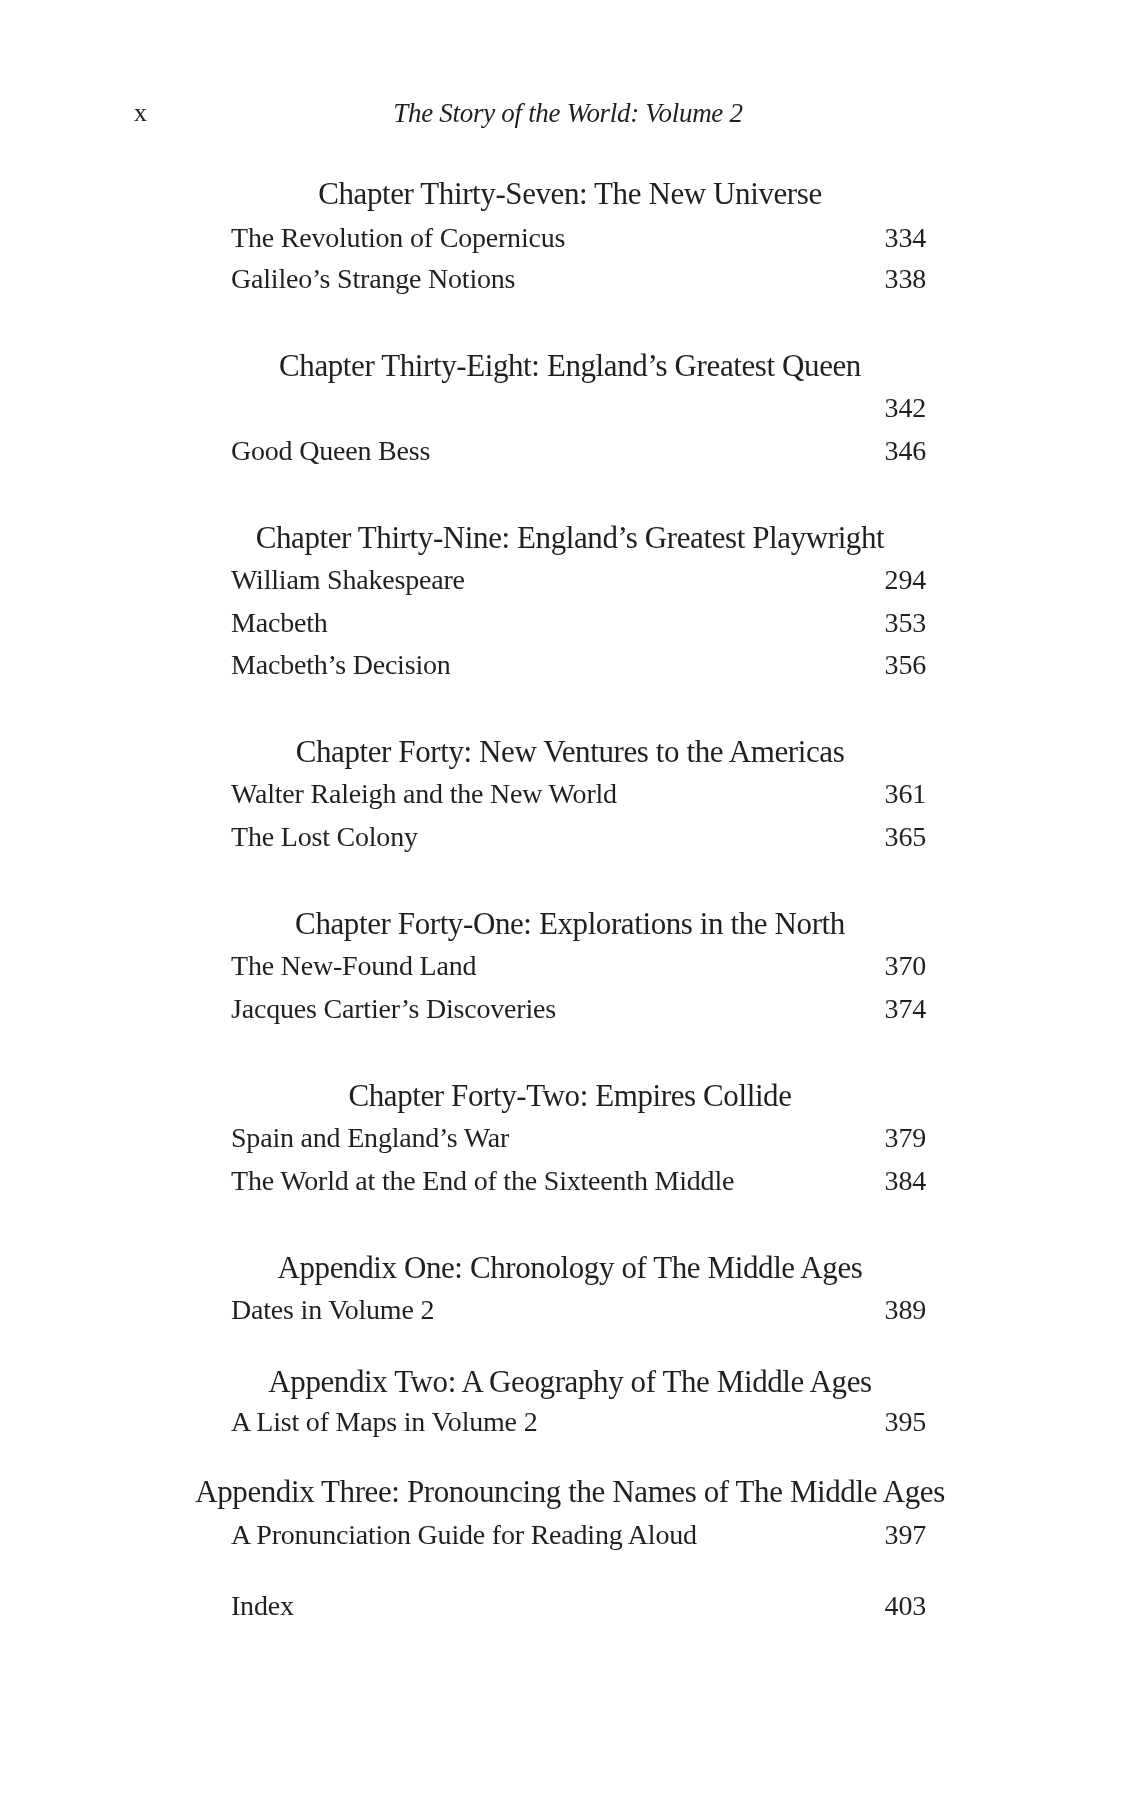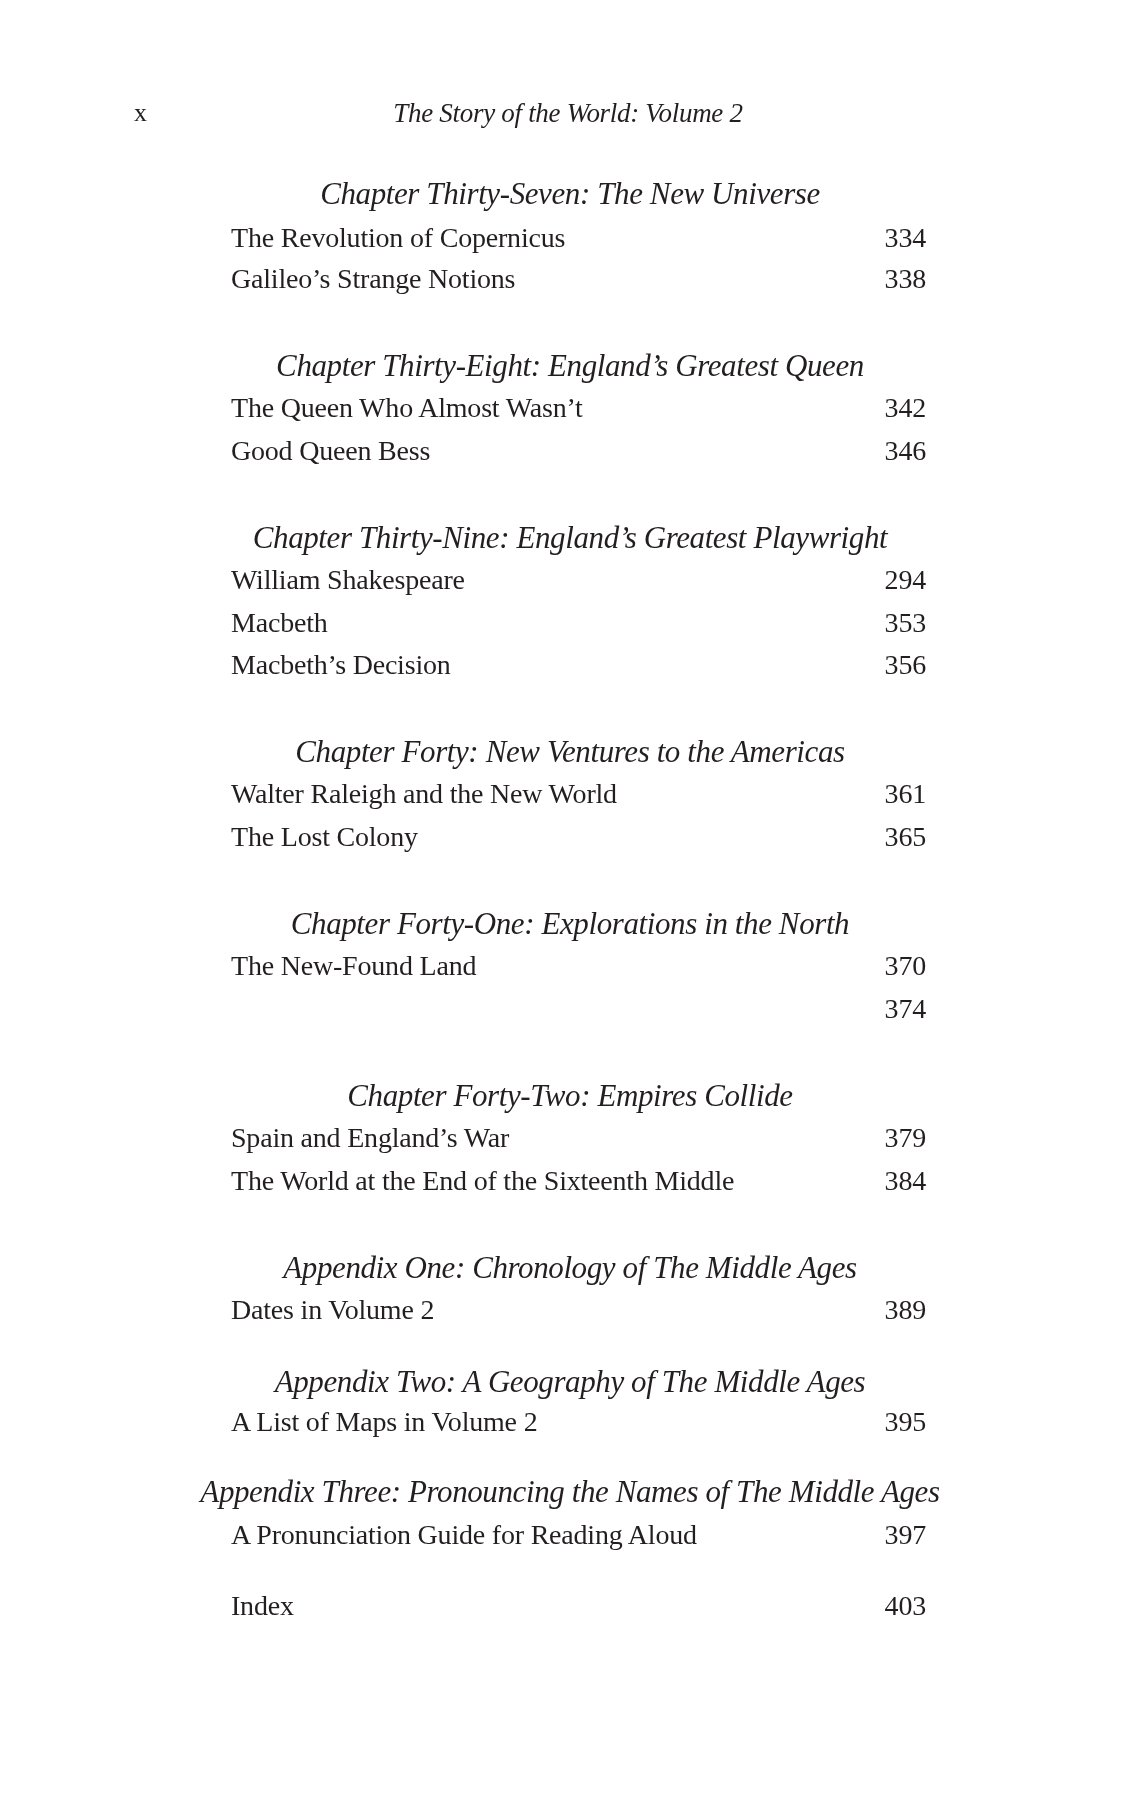--- a/index.html
+++ b/index.html
@@ -3,21 +3,21 @@
 <meta charset="utf-8">
 <style>
   html, body { margin:0; padding:0; background:#ffffff; }
   body { width:1146px; height:1806px; position:relative; overflow:hidden;
          font-family:"Liberation Serif","DejaVu Serif",serif; color:#231f20; }
   .runhead { position:absolute; top:98px; left:0; width:1146px; height:40px; }
   .folio { position:absolute; left:134px; top:0; font-size:26px; }
   .runtitle { position:absolute; left:0; width:1136px; text-align:center; top:0;
               font-style:italic; font-size:27px; letter-spacing:-0.3px; }
   .heading { position:absolute; left:0; width:1140px; text-align:center;
-             font-style:italic; font-size:31px; letter-spacing:-0.4px; white-space:nowrap; }
+             font-size:31px; letter-spacing:-0.4px; white-space:nowrap; }
   .entry { position:absolute; left:231px; width:695px; height:40px; font-size:28px;
            letter-spacing:-0.2px; }
   .entry .t { position:absolute; left:0; top:0; white-space:nowrap; }
   .entry .p { position:absolute; right:0; top:0;text-align:right; }
 </style>
 </head>
 <body>
 
 <div class="runhead">
   <span class="folio">x</span>
@@ -29,21 +29,20 @@
   <span class="t">The Revolution of Copernicus</span>
   <span class="p">334</span>
 </div>
 <div class="entry" style="top:263px">
   <span class="t">Galileo’s Strange Notions</span>
   <span class="p">338</span>
 </div>
 
 <div class="heading" style="top:348px">Chapter Thirty-Eight: England’s Greatest Queen</div>
 <div class="entry" style="top:392px">
-  <span class="t">The Queen Who Almost Wasn’t</span>
   <span class="p">342</span>
 </div>
 <div class="entry" style="top:435px">
   <span class="t">Good Queen Bess</span>
   <span class="p">346</span>
 </div>
 
 <div class="heading" style="top:520px">Chapter Thirty-Nine: England’s Greatest Playwright</div>
 <div class="entry" style="top:564px">
   <span class="t">William Shakespeare</span>
@@ -67,20 +66,21 @@
   <span class="t">The Lost Colony</span>
   <span class="p">365</span>
 </div>
 
 <div class="heading" style="top:906px">Chapter Forty-One: Explorations in the North</div>
 <div class="entry" style="top:950px">
   <span class="t">The New-Found Land</span>
   <span class="p">370</span>
 </div>
 <div class="entry" style="top:993px">
+  <span class="t">Jacques Cartier’s Discoveries</span>
   <span class="p">374</span>
 </div>
 
 <div class="heading" style="top:1078px">Chapter Forty-Two: Empires Collide</div>
 <div class="entry" style="top:1122px">
   <span class="t">Spain and England’s War</span>
   <span class="p">379</span>
 </div>
 <div class="entry" style="top:1165px">
   <span class="t">The World at the End of the Sixteenth Middle</span>

